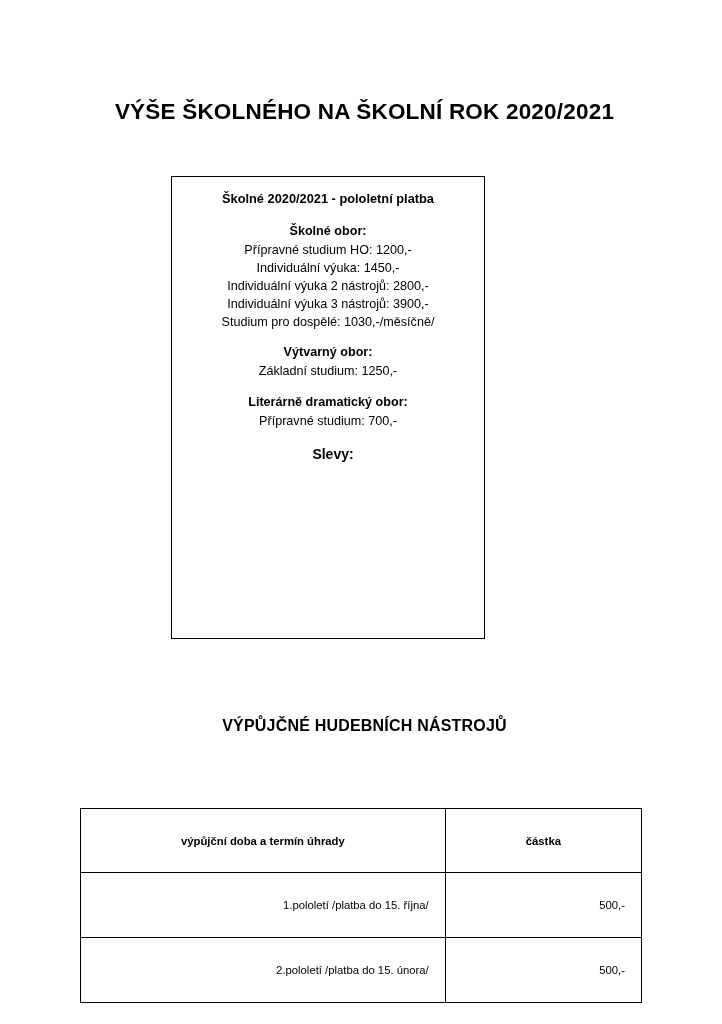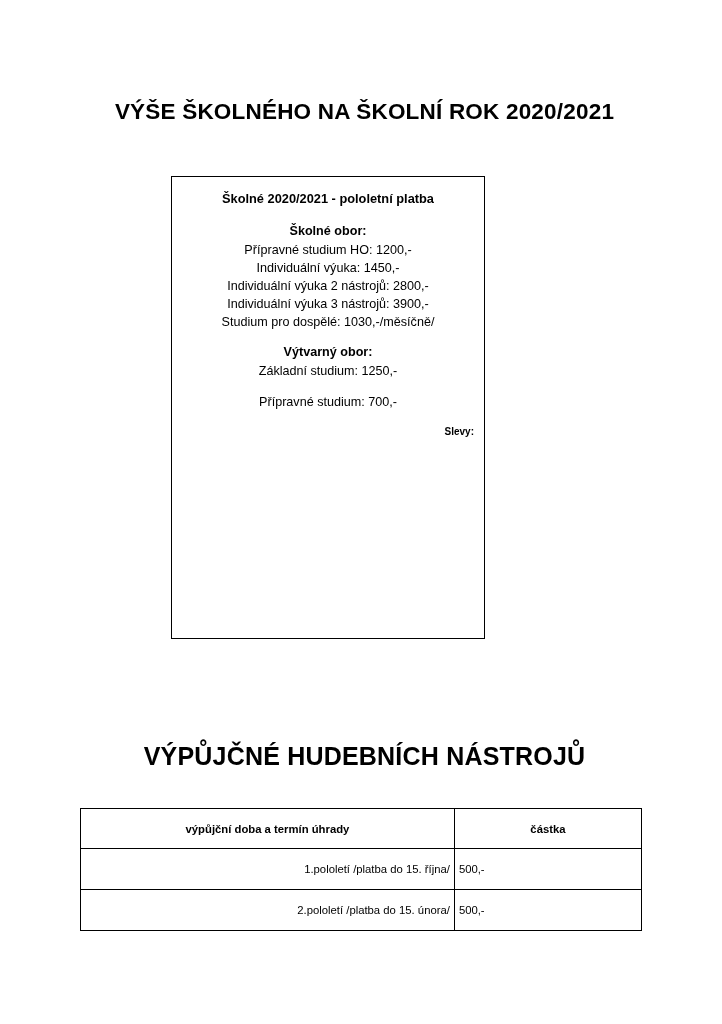--- a/index.html
+++ b/index.html
@@ -31,22 +31,22 @@
     text-align: center;
     font-weight: bold;
     letter-spacing: 0.2px;
     padding-left: 7px;
   }
   #title-1 {
     top: 84px;
     font-size: 22.5px;
   }
   #title-2 {
-    top: 725px;
-    font-size: 25px;
+    top: 706px;
+    font-size: 16px;
   }
 
   
   .price-box {
     position: absolute;
     left: 171px;
     top: 176px;
     width: 314px;
     height: 463px;
     border: 1.4px solid #000;
@@ -68,61 +68,61 @@
     margin-bottom: 13px;
   }
   .section-heading {
     font-weight: bold;
     margin-bottom: 1px;
   }
   .section-line {
     white-space: nowrap;
   }
   .discounts {
-    text-align: right;
+    text-align: center;
     margin-top: 10px;
     padding-left: 10px;
-    font-size: 10px;
+    font-size: 14px;
     line-height: 1.45;
   }
   .discounts .d-head {
     font-weight: bold;
   }
   .discounts .d-line b {
     font-weight: bold;
   }
 
   
   .rent-table {
     position: absolute;
     left: 80px;
     top: 808px;
     width: 562px;
     border-collapse: collapse;
     font-size: 11.3px;
   }
   .rent-table td, .rent-table th {
     border: 1.2px solid #000;
-    padding: 4px;
+    padding: 16px;
     vertical-align: middle;
   }
   .rent-table th {
     font-weight: bold;
     text-align: center;
     height: 31px;
   }
   .rent-table td {
     height: 32px;
   }
   .col-desc {
     width: 378px;
   }
   .col-amount {
     width: 184px;
-    text-align: left;
+    text-align: right;
   }
   .cell-desc {
     padding-left: 14px;
     text-align: right;
   }
   .cell-desc .num {
     display: inline-block;
     width: 26px;
   }
 </style>
@@ -146,20 +146,21 @@
         <div class="section-line">Individuální výuka 3 nástrojů: 3900,-</div>
         <div class="section-line">Studium pro dospělé: 1030,-/měsíčně/</div>
       </div>
 
       <div class="section">
         <div class="section-heading">Výtvarný obor:</div>
         <div class="section-line">Základní studium: 1250,-</div>
       </div>
 
       <div class="section">
+        <div class="section-heading">Literárně dramatický obor:</div>
         <div class="section-line">Přípravné studium: 700,-</div>
       </div>
 
 
       <div class="discounts">
         <div class="d-head">Slevy:</div>
       </div>
 
     </div>
   </div>

